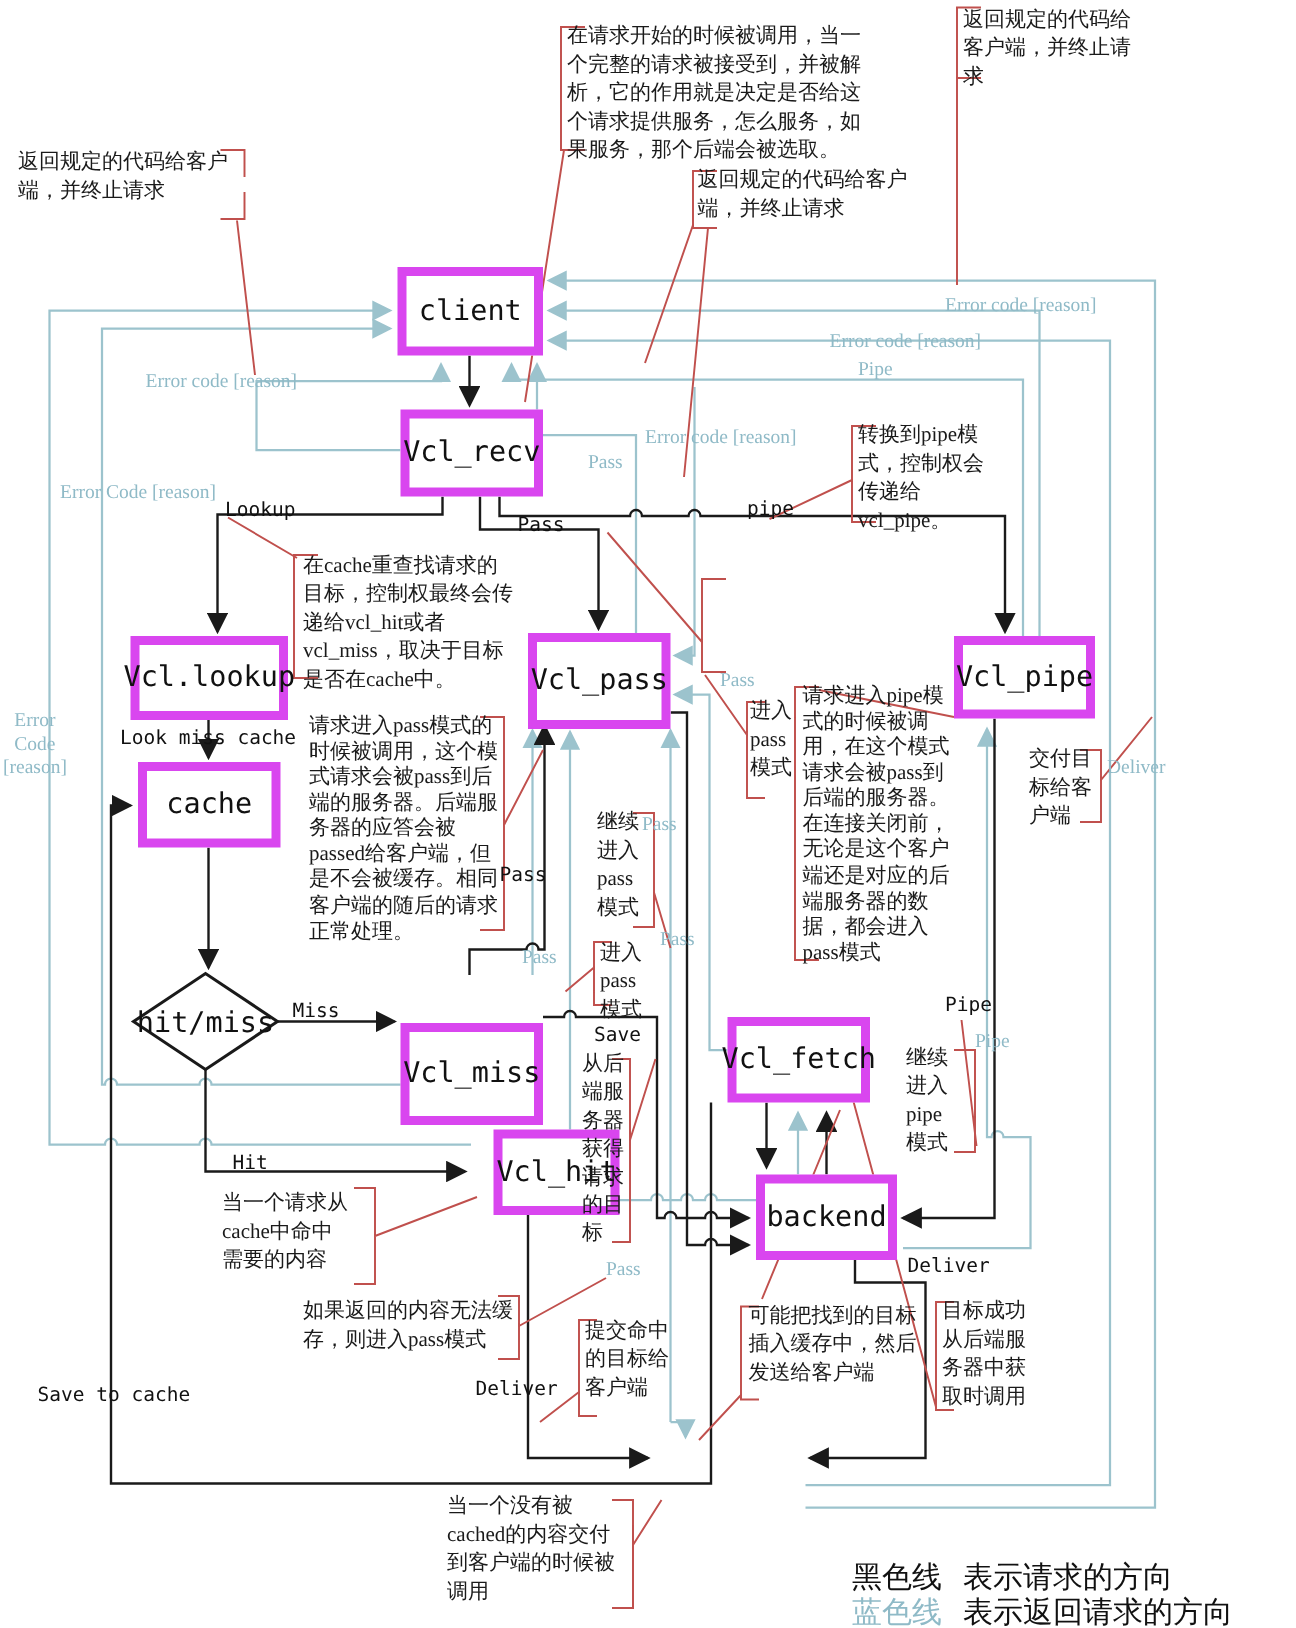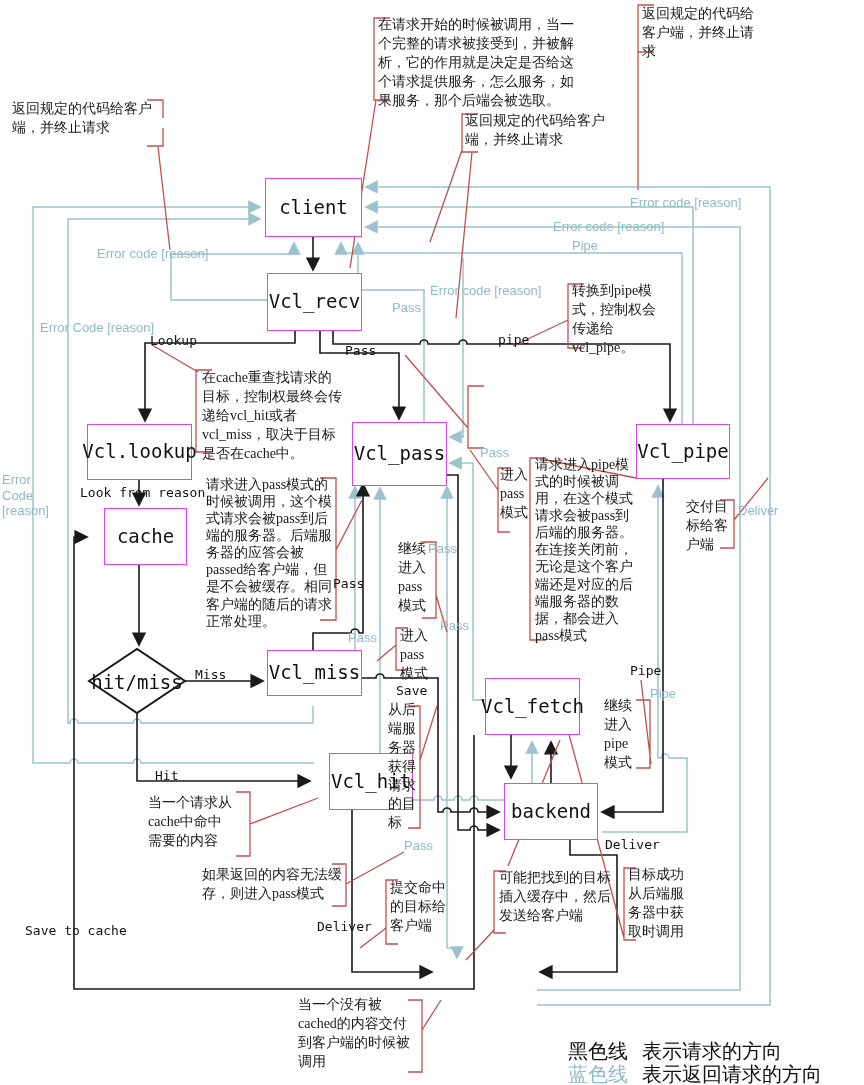--- a/index.html
+++ b/index.html
@@ -1,26 +1,26 @@
 <!DOCTYPE html>
 <html><head>
 <meta charset="utf-8">
 <style>
   html,body{margin:0;padding:0;background:#ffffff;}
   #stage{position:relative;width:864px;height:1085px;background:#ffffff;overflow:hidden;
          font-family:"Liberation Serif", serif;}
   #wires{position:absolute;left:0;top:0;width:864px;height:1085px;}
-  .node{position:absolute;border:1px solid #d946ef;background:#ffffff;display:flex;
+  .node{position:absolute;border:6px solid #d946ef;background:#ffffff;display:flex;
         align-items:center;justify-content:center;text-align:center;
         font-family:"DejaVu Sans Mono", monospace;font-size:19px;color:#111;
         white-space:pre-line;line-height:1.15;box-sizing:border-box;}
   .flabel{position:absolute;font-family:"DejaVu Sans Mono", monospace;font-size:13px;
           color:#111;white-space:pre;line-height:1.1;}
-  .rlabel{position:absolute;font-family:Liberation Sans, sans-serif;font-size:13px;
-          color:#8fbac7;white-space:pre-line;line-height:1.2;}
+  .rlabel{position:absolute;font-family:Liberation Serif, serif;font-size:13px;
+          color:#8fbac7;white-space:pre-line;line-height:1.2;text-align:center;}
   .ann{position:absolute;font-size:14px;color:#1a1a1a;white-space:pre-line;line-height:1.35;}
   .ann.tight{line-height:1.22;}
   .legend-row{position:absolute;font-size:20px;color:#111;white-space:pre;}
   .legend-row .term{margin-right:14px;}
   .legend-row.blue .term{color:#8fbac7;margin-top:40px;}
   .dlabel{position:absolute;text-align:center;font-family:"DejaVu Sans Mono", monospace;
           font-size:19px;color:#111;}
 </style>
 </head>
 <body>
@@ -99,33 +99,33 @@
       <path d="M636,700 L650,700 L650,768 L636,768 M641,680 L651,764"></path>
       <path d="M408,1000 L422,1000 L422,1072 L408,1072 M422,1030 L441,1000"></path>
     </g>
 
     <polygon points="89,681 137,649 185,681 137,713" fill="#ffffff" stroke="#1a1a1a" stroke-width="2"></polygon>
   </svg>
 
   <div class="node" style="left:265px;top:178px;width:97px;height:59px"><span>client</span></div>
   <div class="node" style="left:267px;top:273px;width:95px;height:58px"><span>Vcl_recv</span></div>
   <div class="node" style="left:87px;top:424px;width:105px;height:56px"><span>Vcl.lookup</span></div>
-  <div class="node" style="left:104px;top:508px;width:83px;height:57px"><span>cache</span></div>
-  <div class="node" style="left:267px;top:650px;width:95px;height:46px"><span>Vcl_miss</span></div>
+  <div class="node" style="left:92px;top:508px;width:95px;height:57px"><span>cache</span></div>
+  <div class="node" style="left:267px;top:682px;width:95px;height:68px"><span>Vcl_miss</span></div>
   <div class="node" style="left:352px;top:422px;width:95px;height:64px"><span>Vcl_pass</span></div>
   <div class="node" style="left:636px;top:424px;width:94px;height:55px"><span>Vcl_pipe</span></div>
   <div class="node" style="left:329px;top:753px;width:84px;height:57px"><span>Vcl_hit</span></div>
   <div class="node" style="left:485px;top:678px;width:95px;height:57px"><span>Vcl_fetch</span></div>
   <div class="node" style="left:504px;top:783px;width:94px;height:57px"><span>backend</span></div>
   <div class="dlabel" style="left:89px;top:671px;width:96px">hit/miss</div>
 
   <div class="flabel" style="left:150px;top:334px">Lookup</div>
   <div class="flabel" style="left:345px;top:344px">Pass</div>
   <div class="flabel" style="left:498px;top:333px">pipe</div>
-  <div class="flabel" style="left:80px;top:486px">Look from reason</div>
+  <div class="flabel" style="left:80px;top:486px">Look miss cache</div>
   <div class="flabel" style="left:195px;top:668px">Miss</div>
   <div class="flabel" style="left:155px;top:769px">Hit</div>
   <div class="flabel" style="left:333px;top:577px">Pass</div>
   <div class="flabel" style="left:396px;top:684px">Save</div>
   <div class="flabel" style="left:630px;top:664px">Pipe</div>
   <div class="flabel" style="left:605px;top:838px">Deliver</div>
   <div class="flabel" style="left:317px;top:920px">Deliver</div>
   <div class="flabel" style="left:25px;top:924px">Save to cache</div>
 
   <div class="rlabel" style="left:97px;top:246px">Error code [reason]</div>

